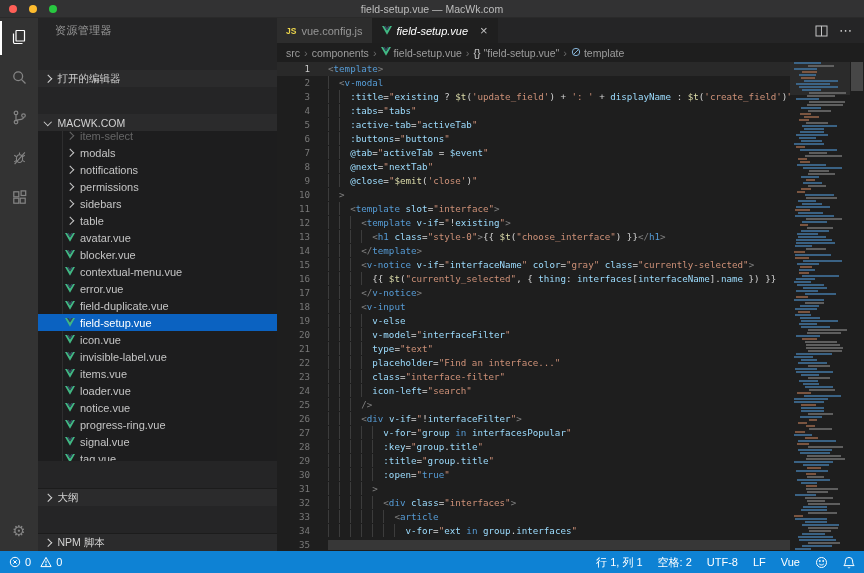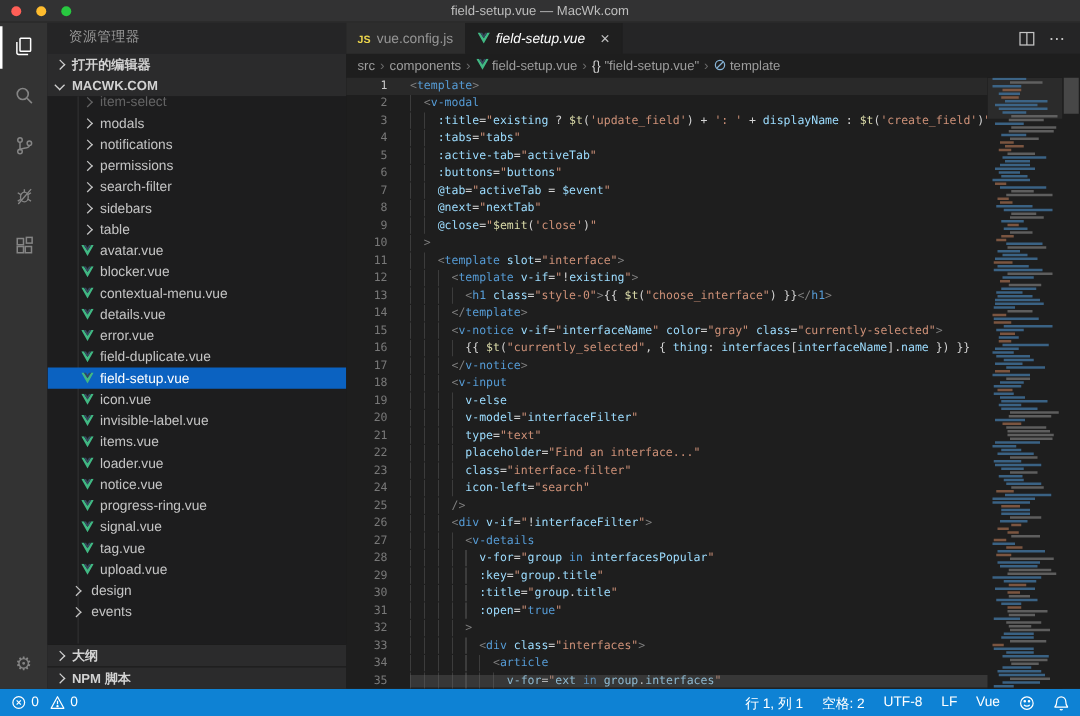--- a/index.html
+++ b/index.html
@@ -14,22 +14,22 @@
   
   .main{display:flex;height:533px;}
   .activitybar{width:38px;background:#333333;display:flex;flex-direction:column;flex:none;}
   .ab-item{height:40px;display:flex;align-items:center;justify-content:center;color:#858585;position:relative;cursor:pointer;}
   .ab-item.active{color:#ffffff;}
   .ab-item.active::before{content:"";position:absolute;left:0;top:3px;bottom:3px;width:2px;background:#ffffff;}
   .ab-bottom{margin-top:auto;}
   
   .sidebar{width:239px;background:#252526;display:flex;flex-direction:column;flex:none;min-height:0;}
   .sb-title{height:25px;line-height:25px;padding-left:17px;color:#989898;letter-spacing:.4px;flex:none;}
-  .sb-sec{height:17px;display:flex;align-items:center;gap:4px;padding-left:4px;font-weight:bold;
-    color:#d2d2d2;background:#2b2b2c;flex:none;font-size:10.5px;}
+  .sb-sec{height:17px;display:flex;align-items:center;gap:4px;padding-left:4px;font-weight:normal;
+    color:#d2d2d2;background:#2b2b2c;flex:none;font-size:10.5px;margin-top:27px;}
   .sb-bottom .sb-sec{border-top:1px solid #1c1c1c;}
   .chev{display:inline-block;width:4.5px;height:4.5px;border-right:1.2px solid currentColor;
     border-bottom:1.2px solid currentColor;transform:rotate(-45deg);margin:0 3px;flex:none;}
   .chev.exp{transform:rotate(45deg);margin-top:-2px;}
   .tree{flex:1;background:#1d1d1e;position:relative;overflow:hidden;min-height:0;}
   .tree::before{content:"";position:absolute;left:24px;top:0;bottom:0;width:1px;background:rgba(255,255,255,.08);}
   .trow{height:17px;display:flex;align-items:center;gap:5px;padding-left:26px;color:#c5c5c5;
     white-space:nowrap;cursor:pointer;position:relative;font-size:11px;}
   .trow.lvl1{padding-left:17px;gap:7px;}
   .trow.sel{background:#0b62c1;color:#ffffff;}
@@ -163,32 +163,26 @@
         <div class="trow">
           <span class="ticon">
             <span class="chev"></span>
           </span>
           <span>permissions</span>
         </div>
         <div class="trow">
           <span class="ticon">
             <span class="chev"></span>
           </span>
-          <span>search-filter</span>
+          <span>sidebars</span>
         </div>
         <div class="trow">
           <span class="ticon">
             <span class="chev"></span>
           </span>
-          <span>sidebars</span>
-        </div>
-        <div class="trow">
-          <span class="ticon">
-            <span class="chev"></span>
-          </span>
           <span>table</span>
         </div>
         <div class="trow">
           <span class="ticon">
             <svg width="10" height="9" viewBox="0 0 10 9">
               <polygon points="0,0 2,0 5,4.6 8,0 10,0 5,8.8" fill="#41b883"></polygon>
               <polygon points="2,0 3.7,0 5,2.1 6.3,0 8,0 5,4.6" fill="#35495e"></polygon>
             </svg>
           </span>
           <span>avatar.vue</span>
@@ -203,29 +197,20 @@
           <span>blocker.vue</span>
         </div>
         <div class="trow">
           <span class="ticon">
             <svg width="10" height="9" viewBox="0 0 10 9">
               <polygon points="0,0 2,0 5,4.6 8,0 10,0 5,8.8" fill="#41b883"></polygon>
               <polygon points="2,0 3.7,0 5,2.1 6.3,0 8,0 5,4.6" fill="#35495e"></polygon>
             </svg>
           </span>
           <span>contextual-menu.vue</span>
-        </div>
-        <div class="trow">
-          <span class="ticon">
-            <svg width="10" height="9" viewBox="0 0 10 9">
-              <polygon points="0,0 2,0 5,4.6 8,0 10,0 5,8.8" fill="#41b883"></polygon>
-              <polygon points="2,0 3.7,0 5,2.1 6.3,0 8,0 5,4.6" fill="#35495e"></polygon>
-            </svg>
-          </span>
-          <span>details.vue</span>
         </div>
         <div class="trow">
           <span class="ticon">
             <svg width="10" height="9" viewBox="0 0 10 9">
               <polygon points="0,0 2,0 5,4.6 8,0 10,0 5,8.8" fill="#41b883"></polygon>
               <polygon points="2,0 3.7,0 5,2.1 6.3,0 8,0 5,4.6" fill="#35495e"></polygon>
             </svg>
           </span>
           <span>error.vue</span>
         </div>
@@ -478,21 +463,20 @@
           <div class="cl"><span class="ind" style="width: 6ch;"></span><span class="tk-p">&lt;/</span><span class="tk-t">v-notice</span><span class="tk-p">&gt;</span></div>
           <div class="cl"><span class="ind" style="width: 6ch;"></span><span class="tk-p">&lt;</span><span class="tk-t">v-input</span></div>
           <div class="cl"><span class="ind" style="width: 8ch;"></span><span class="tk-a">v-else</span></div>
           <div class="cl"><span class="ind" style="width: 8ch;"></span><span class="tk-a">v-model</span><span class="tk-o">=</span><span class="tk-s">"</span><span class="tk-a">interfaceFilter</span><span class="tk-s">"</span></div>
           <div class="cl"><span class="ind" style="width: 8ch;"></span><span class="tk-a">type</span><span class="tk-o">=</span><span class="tk-s">"text"</span></div>
           <div class="cl"><span class="ind" style="width: 8ch;"></span><span class="tk-a">placeholder</span><span class="tk-o">=</span><span class="tk-s">"Find an interface..."</span></div>
           <div class="cl"><span class="ind" style="width: 8ch;"></span><span class="tk-a">class</span><span class="tk-o">=</span><span class="tk-s">"interface-filter"</span></div>
           <div class="cl"><span class="ind" style="width: 8ch;"></span><span class="tk-a">icon-left</span><span class="tk-o">=</span><span class="tk-s">"search"</span></div>
           <div class="cl"><span class="ind" style="width: 6ch;"></span><span class="tk-p">/&gt;</span></div>
           <div class="cl"><span class="ind" style="width: 6ch;"></span><span class="tk-p">&lt;</span><span class="tk-t">div</span><span class="tk-o"> </span><span class="tk-a">v-if</span><span class="tk-o">=</span><span class="tk-s">"</span><span class="tk-o">!</span><span class="tk-a">interfaceFilter</span><span class="tk-s">"</span><span class="tk-p">&gt;</span></div>
-          <div class="cl"><span class="ind" style="width: 8ch;"></span><span class="tk-p">&lt;</span><span class="tk-t">v-details</span></div>
           <div class="cl"><span class="ind" style="width: 10ch;"></span><span class="tk-a">v-for</span><span class="tk-o">=</span><span class="tk-s">"</span><span class="tk-a">group</span><span class="tk-k"> in </span><span class="tk-a">interfacesPopular</span><span class="tk-s">"</span></div>
           <div class="cl"><span class="ind" style="width: 10ch;"></span><span class="tk-a">:key</span><span class="tk-o">=</span><span class="tk-s">"</span><span class="tk-a">group</span><span class="tk-o">.</span><span class="tk-a">title</span><span class="tk-s">"</span></div>
           <div class="cl"><span class="ind" style="width: 10ch;"></span><span class="tk-a">:title</span><span class="tk-o">=</span><span class="tk-s">"</span><span class="tk-a">group</span><span class="tk-o">.</span><span class="tk-a">title</span><span class="tk-s">"</span></div>
           <div class="cl"><span class="ind" style="width: 10ch;"></span><span class="tk-a">:open</span><span class="tk-o">=</span><span class="tk-s">"</span><span class="tk-k">true</span><span class="tk-s">"</span></div>
           <div class="cl"><span class="ind" style="width: 8ch;"></span><span class="tk-p">&gt;</span></div>
           <div class="cl"><span class="ind" style="width: 10ch;"></span><span class="tk-p">&lt;</span><span class="tk-t">div</span><span class="tk-o"> </span><span class="tk-a">class</span><span class="tk-o">=</span><span class="tk-s">"interfaces"</span><span class="tk-p">&gt;</span></div>
           <div class="cl"><span class="ind" style="width: 12ch;"></span><span class="tk-p">&lt;</span><span class="tk-t">article</span></div>
           <div class="cl"><span class="ind" style="width: 14ch;"></span><span class="tk-a">v-for</span><span class="tk-o">=</span><span class="tk-s">"</span><span class="tk-a">ext</span><span class="tk-k"> in </span><span class="tk-a">group</span><span class="tk-o">.</span><span class="tk-a">interfaces</span><span class="tk-s">"</span></div>
         </div>
       <div class="minimap">

